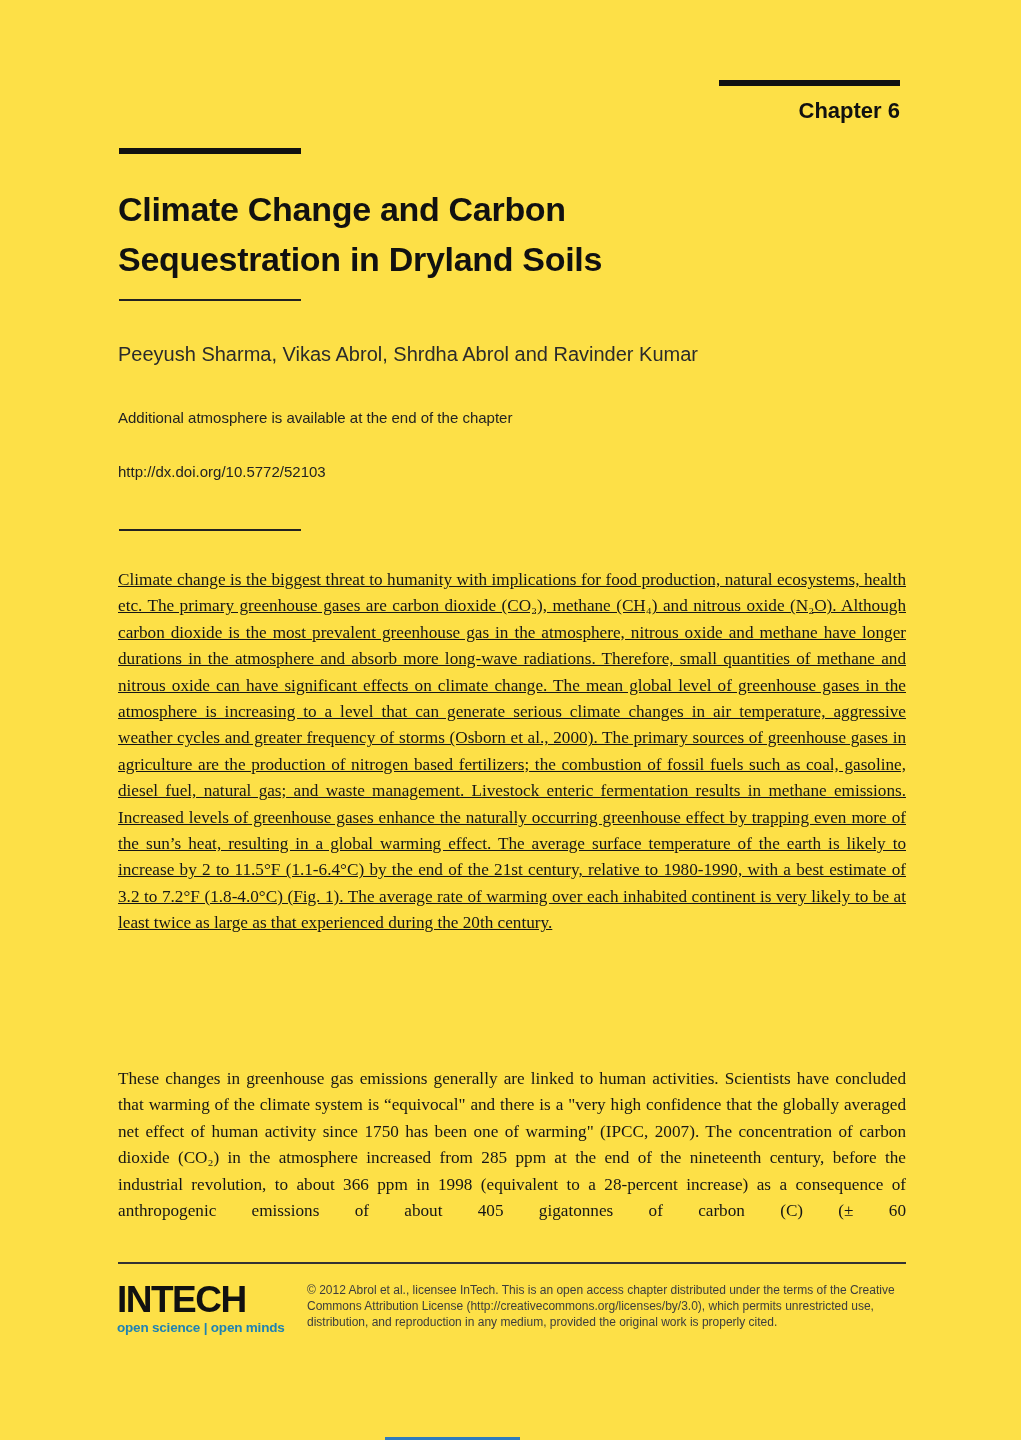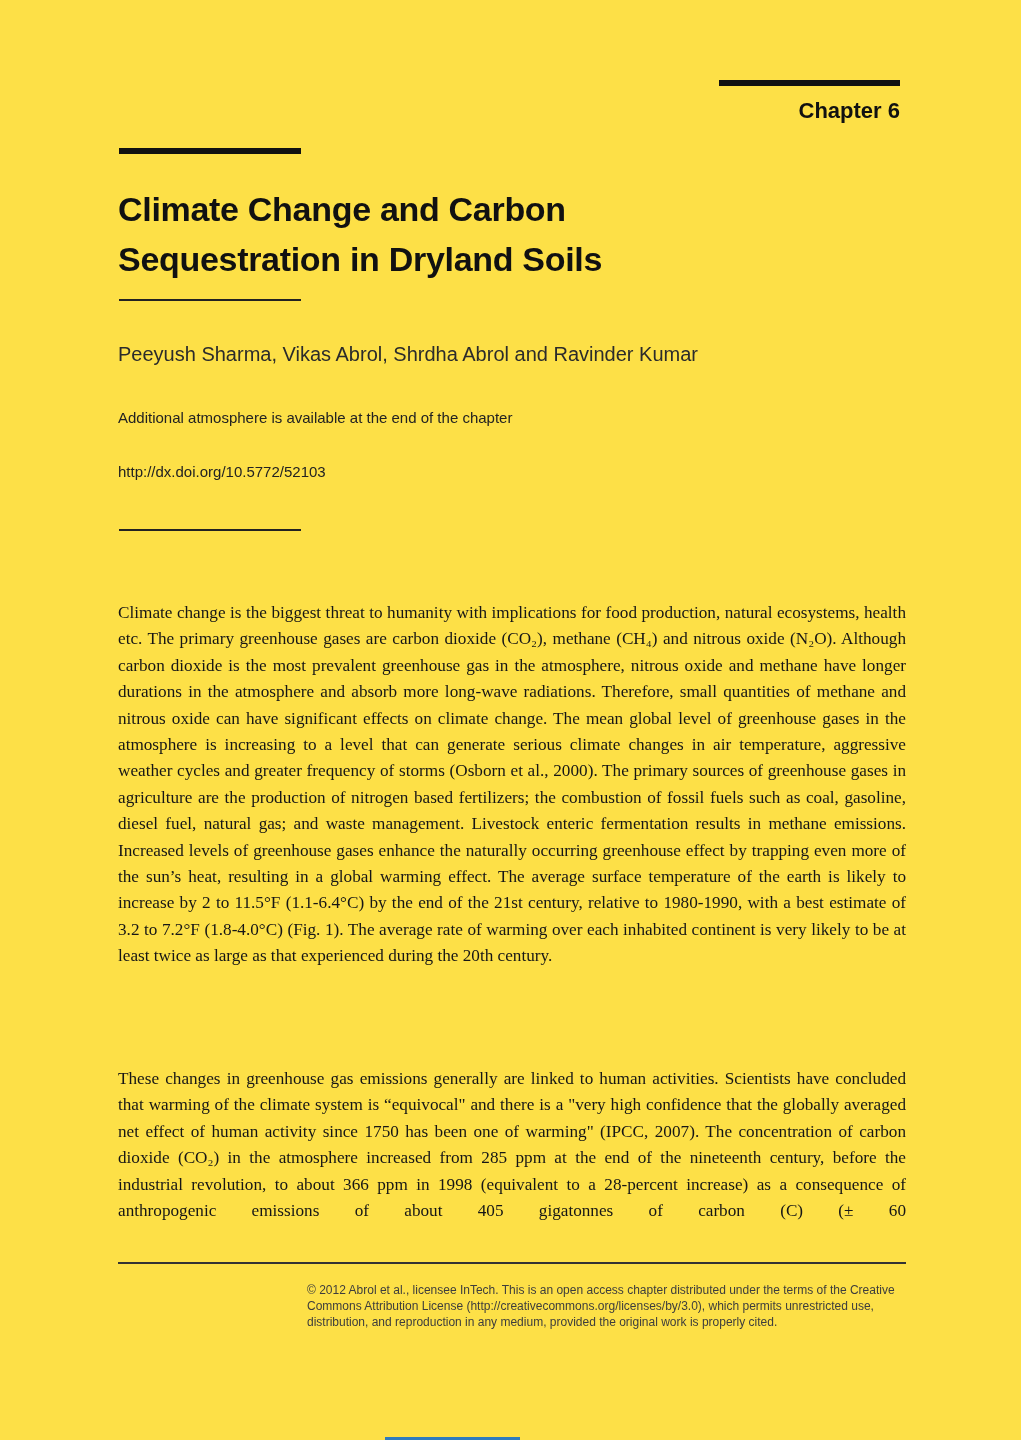--- a/index.html
+++ b/index.html
@@ -52,21 +52,21 @@
     font-family: "Liberation Serif", serif;
     font-size: 22px; font-weight: bold; color: #111;
   }
 
   .body-para {
     position: absolute; left: 118px; width: 788px;
     font-family: "Liberation Serif", serif;
     font-size: 17.2px; line-height: 26.4px; color: #161616;
     text-align: justify;
   }
-  .para-1 { top: 600px; }
+  .para-1 { top: 567px; text-decoration: underline; }
   .para-2 { top: 1066px; text-align-last: justify; }
 
   .footer-rule { left: 118px; top: 1262px; width: 788px; height: 2px; background:#333; }
 
   .footer-logo {
     position: absolute; left: 117px; top: 1281px; width: 180px;
   }
   .footer-logo .logo-word {
     display: block;
     font-size: 37px; font-weight: 900; letter-spacing: -1.5px;
@@ -113,18 +113,22 @@
 
   <div class="rule intro-rule"></div>
 
 
   <p class="body-para para-1" style="margin:0;">Climate change is the biggest threat to humanity with implications for food production, natural ecosystems, health etc. The primary greenhouse gases are carbon dioxide (CO₂), methane (CH₄) and nitrous oxide (N₂O). Although carbon dioxide is the most prevalent greenhouse gas in the atmosphere, nitrous oxide and methane have longer durations in the atmosphere and absorb more long-wave radiations. Therefore, small quantities of methane and nitrous oxide can have significant effects on climate change. The mean global level of greenhouse gases in the atmosphere is increasing to a level that can generate serious climate changes in air temperature, aggressive weather cycles and greater frequency of storms (Osborn et al., 2000). The primary sources of greenhouse gases in agriculture are the production of nitrogen based fertilizers; the combustion of fossil fuels such as coal, gasoline, diesel fuel, natural gas; and waste management. Livestock enteric fermentation results in methane emissions. Increased levels of greenhouse gases enhance the naturally occurring greenhouse effect by trapping even more of the sun’s heat, resulting in a global warming effect. The average surface temperature of the earth is likely to increase by 2 to 11.5°F (1.1-6.4°C) by the end of the 21st century, relative to 1980-1990, with a best estimate of 3.2 to 7.2°F (1.8-4.0°C) (Fig. 1). The average rate of warming over each inhabited continent is very likely to be at least twice as large as that experienced during the 20th century.</p>
 
   <p class="body-para para-2" style="margin:0;">These changes in greenhouse gas emissions generally are linked to human activities. Scientists have concluded that warming of the climate system is “equivocal" and there is a "very high confidence that the globally averaged net effect of human activity since 1750 has been one of warming" (IPCC, 2007). The concentration of carbon dioxide (CO₂) in the atmosphere increased from 285 ppm at the end of the nineteenth century, before the industrial revolution, to about 366 ppm in 1998 (equivalent to a 28-percent increase) as a consequence of anthropogenic emissions of about 405 gigatonnes of carbon (C) (± 60</p>
 
   <div class="rule footer-rule"></div>
 
+  <div class="footer-logo">
+    <span class="logo-word">INTECH</span>
+    <span class="logo-tagline">open science | open minds</span>
+  </div>
 
   <div class="footer-license">© 2012 Abrol et al., licensee InTech. This is an open access chapter distributed under the terms of the Creative Commons Attribution License (http://creativecommons.org/licenses/by/3.0), which permits unrestricted use, distribution, and reproduction in any medium, provided the original work is properly cited.</div>
 
   <div class="bottom-accent"></div>
 
 </div>
 
 </body></html>

